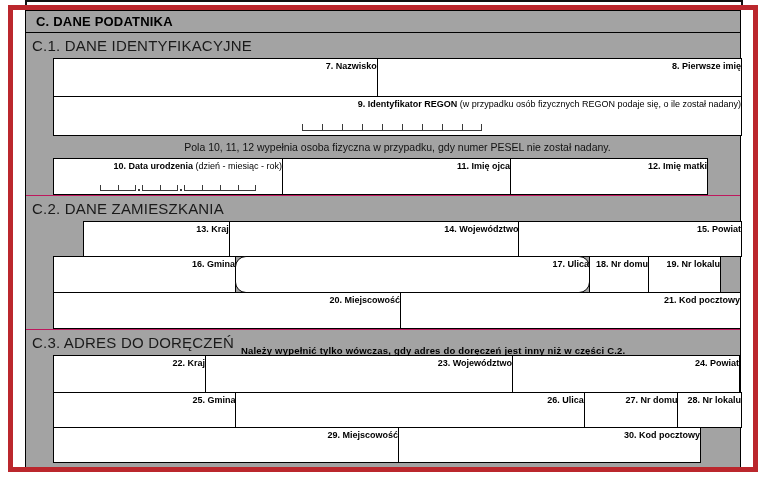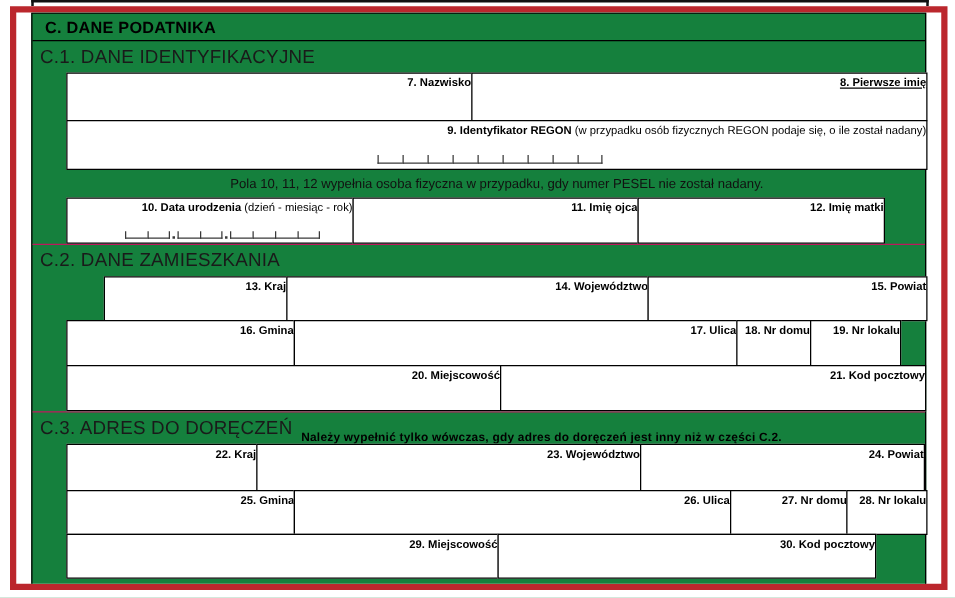--- a/index.html
+++ b/index.html
@@ -10,21 +10,21 @@
   .prev-edge{position:absolute;top:0;left:25px;width:718px;height:5px;
              border-top:2px solid #111;border-left:2px solid #111;border-right:2px solid #111;
              box-sizing:border-box;}
 
   
   .red-frame{position:absolute;top:5px;left:8px;width:740px;height:457px;
              border:5px solid #bb272d;background:#fff;overflow:hidden;}
 
   
   .form-box{margin-left:12px;width:716px;height:460px;border:1px solid #000;
-            background:#15803d;box-sizing:border-box;}
+            background:#a3a3a3;box-sizing:border-box;}
 
   .band-c{height:21px;border-bottom:1px solid #000;display:flex;align-items:center;
           padding-left:10px;font-weight:bold;font-size:13px;letter-spacing:.2px;}
 
   .section{border-bottom:1px solid #be185d;}
   .section:last-child{border-bottom:none;}
   .sec-header{height:25px;display:flex;align-items:center;padding-left:6px;
               font-size:15px;color:#1a1a1a;letter-spacing:.2px;white-space:nowrap;}
   .sec-hint{font-weight:bold;font-size:9.5px;margin-left:7px;margin-top:15px;color:#000;}
 
@@ -66,21 +66,21 @@
 
       <div class="section">
         <div class="sec-header">
           <span>C.1. DANE IDENTYFIKACYJNE</span>
         </div>
         <div class="fields">
           <div class="frow" style="height:39px;">
             <div class="fbox" style="width:346px;">
               <span class="flabel">7. Nazwisko</span>
             </div>
-            <div class="fbox" style="width:389px;text-decoration:underline;">
+            <div class="fbox" style="width:389px;">
               <span class="flabel">8. Pierwsze imię</span>
             </div>
           </div>
           <div class="frow" style="height:40px;">
             <div class="fbox" style="width:689px;">
               <span class="flabel"><span>9. Identyfikator REGON</span> <span class="lh">(w przypadku osób fizycznych REGON podaje się, o ile został nadany)</span></span>
               <div class="comb regon-pos">
                   <span></span>
                   <span></span>
                   <span></span>
@@ -141,21 +141,21 @@
               <span class="flabel">14. Województwo</span>
             </div>
             <div class="fbox" style="width:233px;">
               <span class="flabel">15. Powiat</span>
             </div>
           </div>
           <div class="frow" style="height:37px;">
             <div class="fbox" style="width:183px;">
               <span class="flabel">16. Gmina</span>
             </div>
-            <div class="fbox" style="width:355px;">
+            <div class="fbox" style="width:355px;border-radius:11px;">
               <span class="flabel">17. Ulica</span>
             </div>
             <div class="fbox" style="width:60px;">
               <span class="flabel">18. Nr domu</span>
             </div>
             <div class="fbox" style="width:73px;">
               <span class="flabel">19. Nr lokalu</span>
             </div>
           </div>
           <div class="frow" style="height:37px;">

